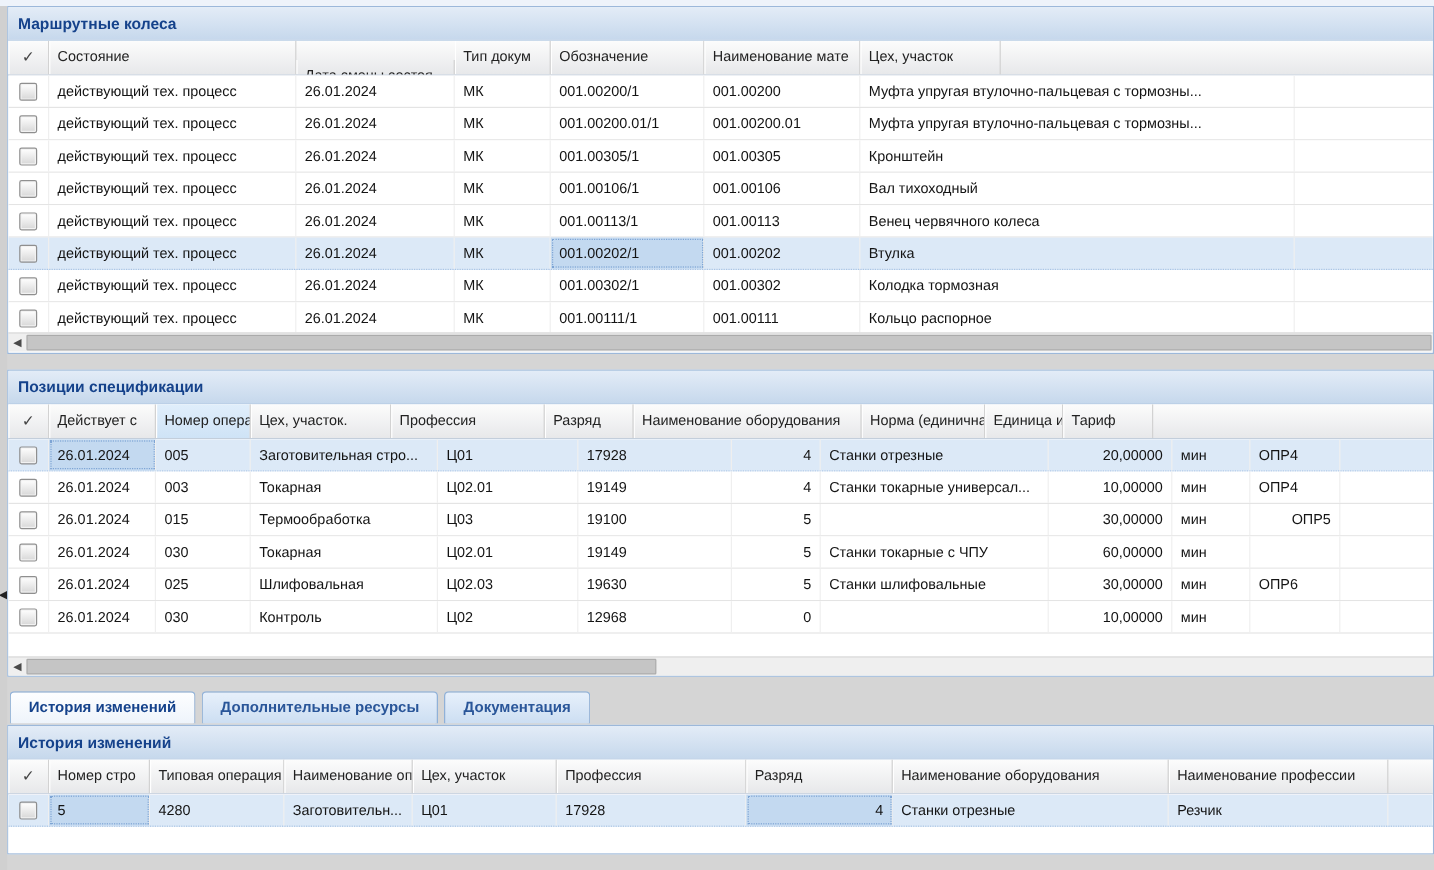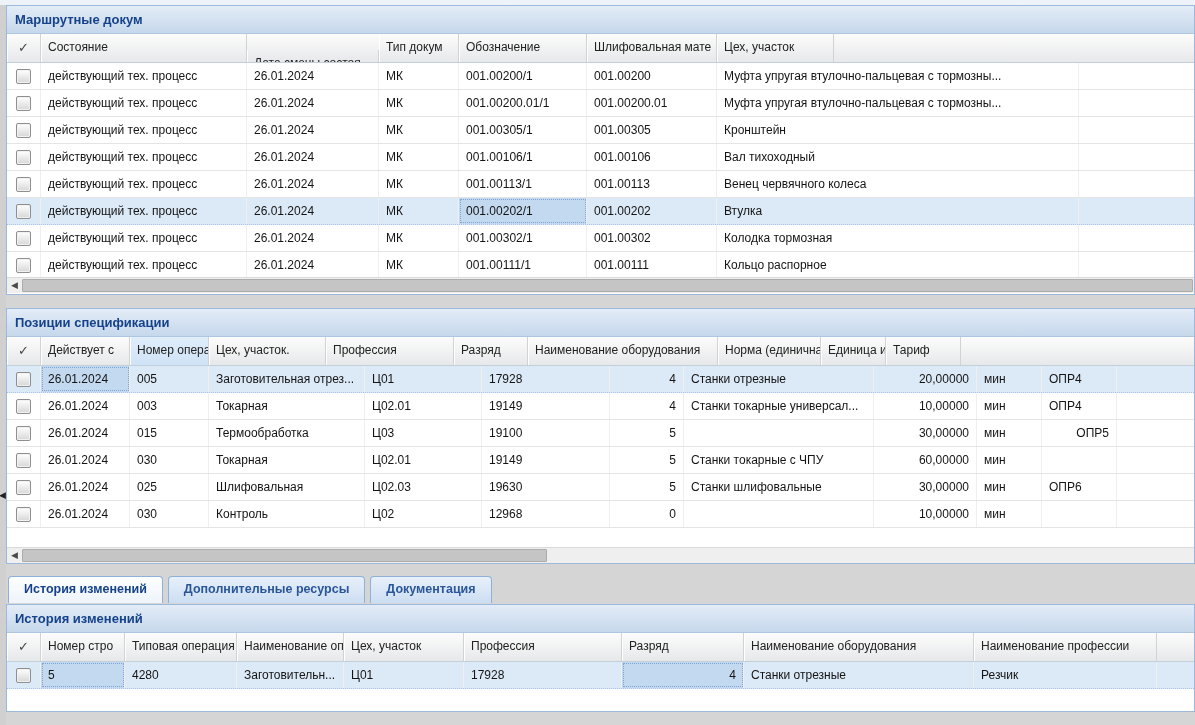--- a/index.html
+++ b/index.html
@@ -44,29 +44,29 @@
 </style>
 </head>
 <body>
 
 <div class="topstrip"></div>
 <div class="gutter">
   <div class="split-arrow">◀</div>
 </div>
 
 <div class="panel" style="top:5px;height:290px;">
-  <div class="phead">Маршрутные докум</div>
+  <div class="phead">Маршрутные колеса</div>
   <div>
     <div class="ghead">
         <div class="hcell cbh" style="width: 34px;">✓</div>
         <div class="hcell" style="width: 206px;">Состояние</div>
         <div class="hcell" style="width: 132px; margin-top: 16px;">Дата смены состоя</div>
         <div class="hcell" style="width: 80px;">Тип докум</div>
         <div class="hcell" style="width: 128px;">Обозначение</div>
-        <div class="hcell" style="width: 130px;">Шлифовальная мате</div>
+        <div class="hcell" style="width: 130px;">Наименование мате</div>
         <div class="hcell" style="width: 117px;">Цех, участок</div>
       </div>
     <div class="gbody" style="height:214px;">
         <div class="grow">
           <div class="cbcell">
             <div class="checkbox"></div>
           </div>
           <div class="gcell" style="width: 206px;">действующий тех. процесс</div>
           <div class="gcell" style="width: 132px;">26.01.2024</div>
           <div class="gcell" style="width: 80px;">МК</div>
@@ -182,21 +182,21 @@
         <div class="hcell" style="width: 65px;">Единица и</div>
         <div class="hcell" style="width: 75px;">Тариф</div>
       </div>
     <div class="gbody" style="height:181px;">
         <div class="grow sel">
           <div class="cbcell">
             <div class="checkbox"></div>
           </div>
           <div class="gcell fcell" style="width: 89px;">26.01.2024</div>
           <div class="gcell" style="width: 79px;">005</div>
-          <div class="gcell" style="width: 156px;">Заготовительная отрез...</div>
+          <div class="gcell" style="width: 156px;">Заготовительная стро...</div>
           <div class="gcell" style="width: 117px;">Ц01</div>
           <div class="gcell" style="width: 128px;">17928</div>
           <div class="gcell right" style="width: 74px;">4</div>
           <div class="gcell" style="width: 190px;">Станки отрезные</div>
           <div class="gcell right" style="width: 103px;">20,00000</div>
           <div class="gcell" style="width: 65px;">мин</div>
           <div class="gcell" style="width: 75px;">ОПР4</div>
         </div>
         <div class="grow">
           <div class="cbcell">

